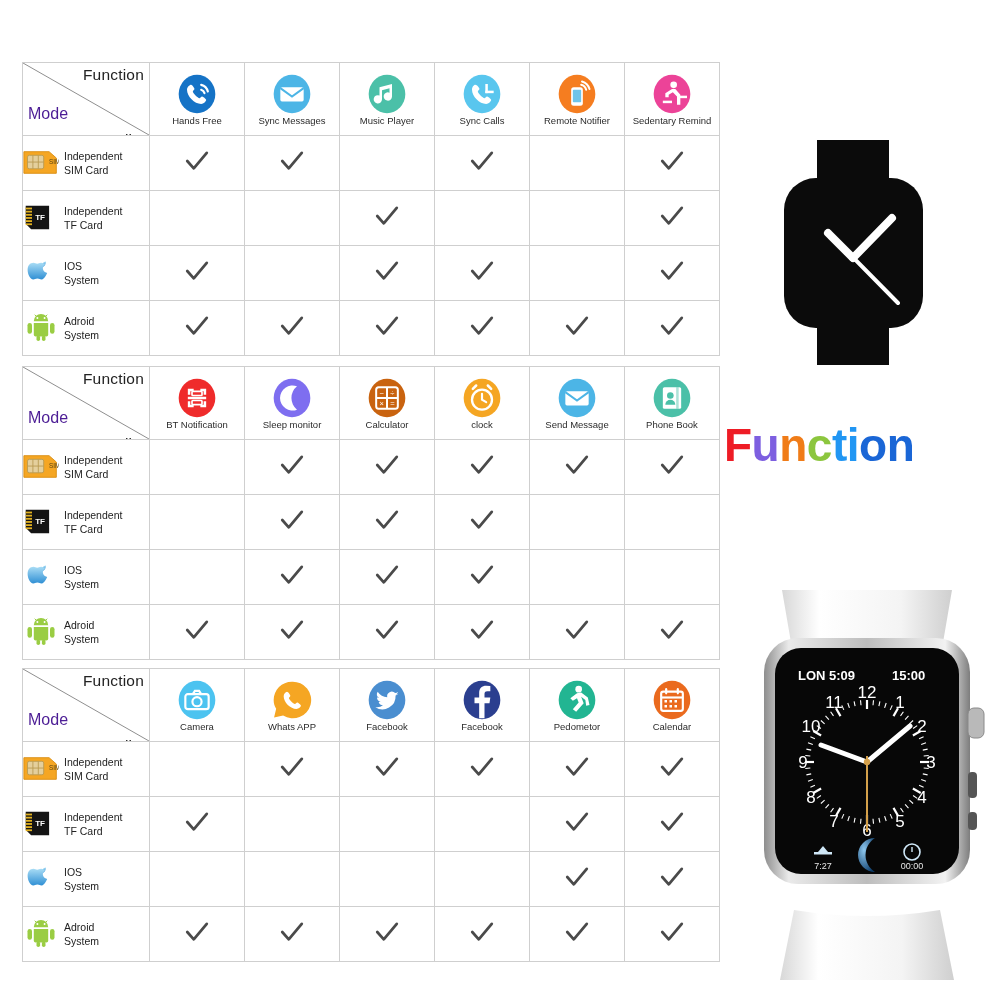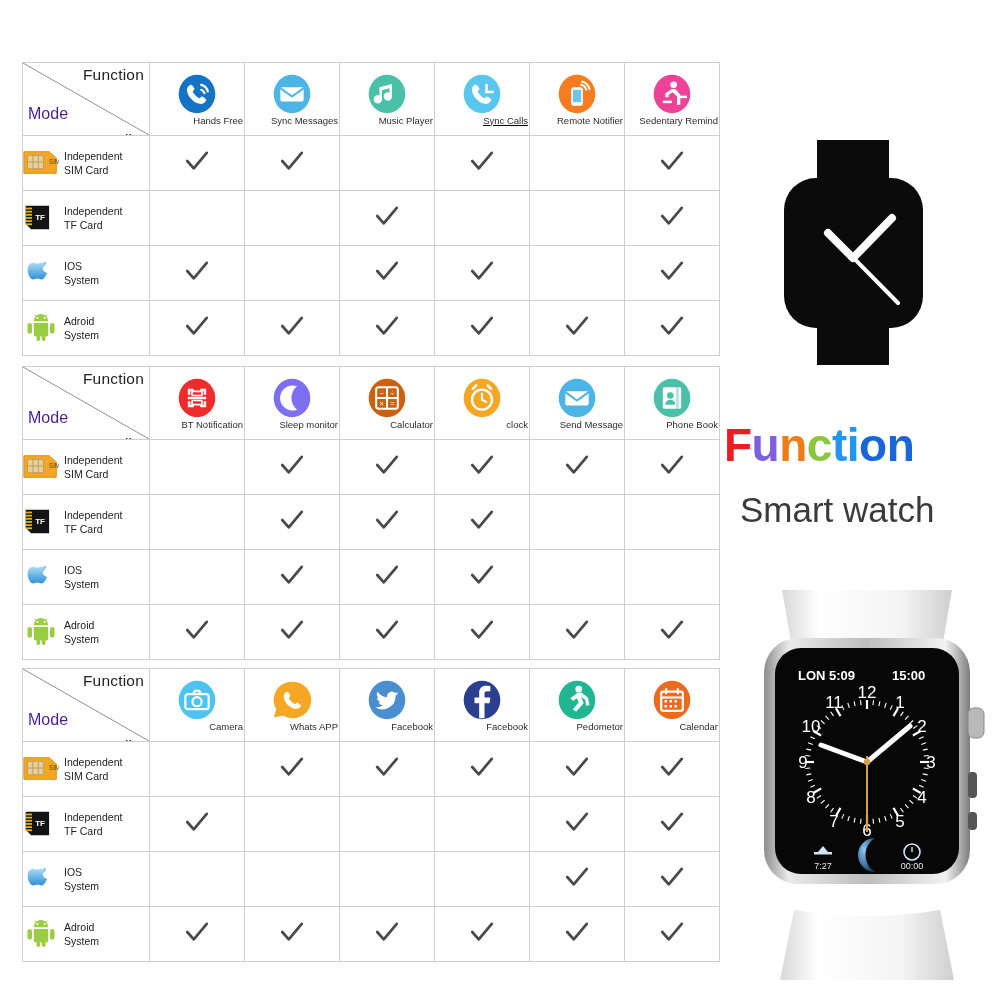--- a/index.html
+++ b/index.html
@@ -52,21 +52,21 @@
     font-size:15.5px;color:#222;margin-top:44px;
   }
   .corner .md{
     position:absolute;left:5px;bottom:12px;
     font-size:16px;color:#4c1d95;
   }
 
   
   .fhead{
     height:72px;
-    text-align:right;
+    text-align:center;
   }
   .fhead .ico{
     display:block;margin:3px auto 0;width:40px;height:40px;
   }
   .fhead .cap{
     display:block;font-size:9.5px;color:#2b2b2b;
     line-height:11px;padding:1px 1px 2px;white-space:nowrap;
   }
 
   
@@ -136,21 +136,21 @@
                 </svg></span>
         <span class="cap">Sync Messages</span>
       </td>
             <td class="fhead" style="width: 94px;">
         <span class="ico"><svg xmlns="http://www.w3.org/2000/svg" viewBox="0 0 48 48">
                   <ellipse cx="24" cy="24" rx="22" ry="23" fill="#4bc0a8"></ellipse>
                   <path d="M30 12v15a5 5 0 1 1-3-4.6V17l-9 2.4v11a5 5 0 1 1-3-4.6V16z" fill="#ffffff"></path>
                 </svg></span>
         <span class="cap">Music Player</span>
       </td>
-            <td class="fhead" style="width: 94px; text-decoration: underline;">
+            <td class="fhead" style="width: 94px;">
         <span class="ico"><svg xmlns="http://www.w3.org/2000/svg" viewBox="0 0 48 48">
                   <ellipse cx="24" cy="24" rx="22" ry="23" fill="#59c6ee"></ellipse>
                   <path d="M16 13c-2 0-4 3-4 6 0 8 9 17 17 17 3 0 6-3 6-5 0-1-4-4-5-4-1 0-2 2-3 2-2 0-8-6-8-8 0-1 2-2 2-3 0-1-3-5-5-5z" fill="#ffffff"></path>
                <rect x="28" y="12" width="3" height="11" fill="#ffffff"></rect>
                <rect x="28" y="20" width="10" height="3" fill="#ffffff"></rect>
                 </svg></span>
         <span class="cap">Sync Calls</span>
       </td>
             <td class="fhead" style="width: 94px;">
         <span class="ico"><svg xmlns="http://www.w3.org/2000/svg" viewBox="0 0 48 48">
@@ -707,21 +707,20 @@
   <svg class="watch-icon" viewBox="0 0 170 225">
     <rect x="47" y="0" width="72" height="42" fill="#0b0b0b"></rect>
     <rect x="47" y="183" width="72" height="42" fill="#0b0b0b"></rect>
     <rect x="14" y="38" width="139" height="150" rx="32" ry="32" fill="#0b0b0b"></rect>
     <line x1="83" y1="118" x2="122" y2="78" stroke="#ffffff" stroke-width="8" stroke-linecap="round"></line>
     <line x1="83" y1="118" x2="58" y2="93" stroke="#ffffff" stroke-width="8" stroke-linecap="round"></line>
     <line x1="58" y1="92" x2="128" y2="163" stroke="#ffffff" stroke-width="4" stroke-linecap="round"></line>
   </svg>
 
   <div class="title-fn" id="title-function"><span style="color: rgb(238, 28, 37);">F</span><span style="color: rgb(125, 95, 224);">u</span><span style="color: rgb(240, 124, 24);">n</span><span style="color: rgb(140, 198, 62);">c</span><span style="color: rgb(33, 150, 243);">t</span><span style="color: rgb(33, 150, 243);">i</span><span style="color: rgb(26, 102, 214);">o</span><span style="color: rgb(26, 102, 214);">n</span></div>
-  <div class="subtitle">Smart watch</div>
 
   <svg class="photo" viewBox="0 0 250 390">
     <defs>
       <linearGradient id="bandg" x1="0" y1="0" x2="1" y2="0">
         <stop offset="0%" stop-color="#d8d8d8"></stop>
         <stop offset="22%" stop-color="#ffffff"></stop>
         <stop offset="70%" stop-color="#f4f4f4"></stop>
         <stop offset="100%" stop-color="#cfcfcf"></stop>
       </linearGradient>
       <linearGradient id="caseg" x1="0" y1="0" x2="1" y2="0">

